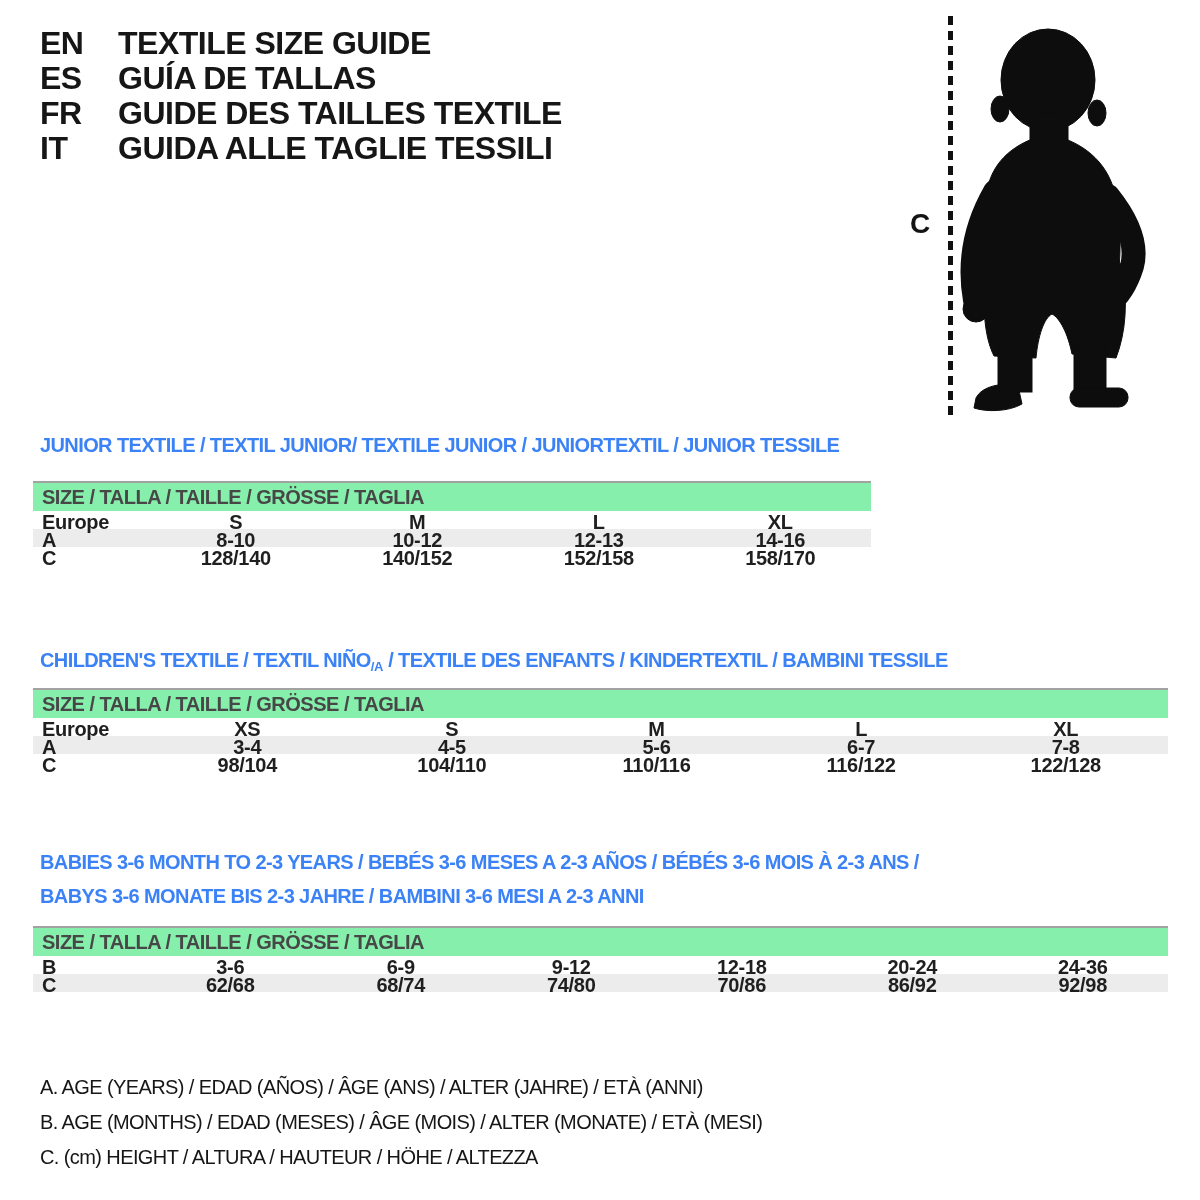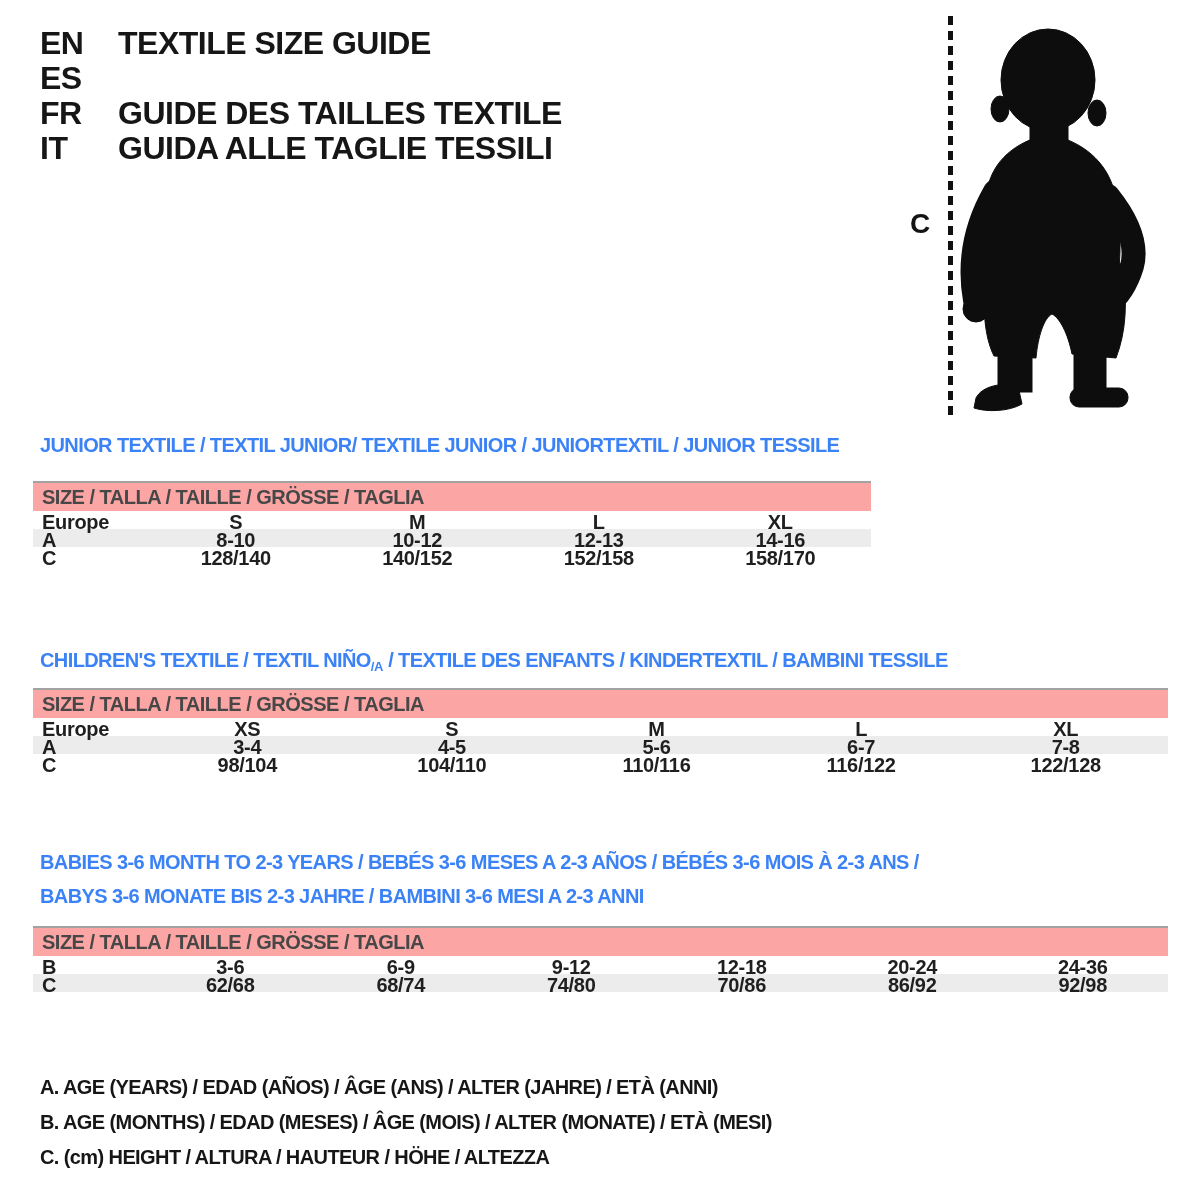--- a/index.html
+++ b/index.html
@@ -16,48 +16,49 @@
     background:repeating-linear-gradient(180deg,#101010 0 9px, transparent 9px 15px); }
   .fig-label { left:910px; top:208px; font-weight:bold; font-size:28px; color:#141414; }
   .baby-svg { left:958px; top:14px; }
 
   
   .sec-title { font-weight:bold; font-size:20px; letter-spacing:-0.6px; color:#3b82f6; white-space:nowrap; }
   .sub { font-size:13px; vertical-align:-4px; letter-spacing:-0.3px; }
   .title-junior { left:40px; top:434px; }
   .title-children { left:40px; top:641px;margin-top:8px; }
   .title-babies { left:40px; top:845px; line-height:34px; }
-  .legend { left:40px; top:1070px; line-height:35px; font-weight:bold; font-size:20px; letter-spacing:-0.6px; color:#161616; }
+  .legend { left:40px; top:1070px; line-height:35px; font-weight:normal; font-size:20px; letter-spacing:-0.6px; color:#161616; }
 
   
   .tbl { position:absolute; color:#1f1f1f; }
   .tbl-1 { left:33px; top:481px; width:838px; }
   .tbl-2 { left:33px; top:688px; width:1135px; }
   .tbl-3 { left:33px; top:926px; width:1135px; }
-  .band { height:30px; background:#fca5a5; border-top:2px solid #a2a2a2;
+  .band { height:30px; background:#86efac; border-top:2px solid #a2a2a2;
     font-weight:bold; font-size:20px; letter-spacing:-0.5px; color:#474747;
     display:flex; align-items:center; padding-left:9px; }
   .trow { display:grid; height:18px; align-items:center; font-weight:bold; font-size:20px; letter-spacing:-0.3px; }
   .cols4 { grid-template-columns:112px repeat(4,1fr); }
   .cols5 { grid-template-columns:112px repeat(5,1fr); }
   .cols6 { grid-template-columns:112px repeat(6,1fr); }
   .stripe { background:#ececec; }
   .lab { padding-left:9px; text-align:left; }
   .val { text-align:center; }
 </style>
 </head>
 <body>
 
 <div class="abs lang-block">
   <div class="lang-row">
     <span class="lang-code">EN</span>
     <span>TEXTILE SIZE GUIDE</span>
   </div>
   <div class="lang-row">
     <span class="lang-code">ES</span>
+    <span>GUÍA DE TALLAS</span>
   </div>
   <div class="lang-row">
     <span class="lang-code">FR</span>
     <span>GUIDE DES TAILLES TEXTILE</span>
   </div>
   <div class="lang-row">
     <span class="lang-code">IT</span>
     <span>GUIDA ALLE TAGLIE TESSILI</span>
   </div>
 </div>

